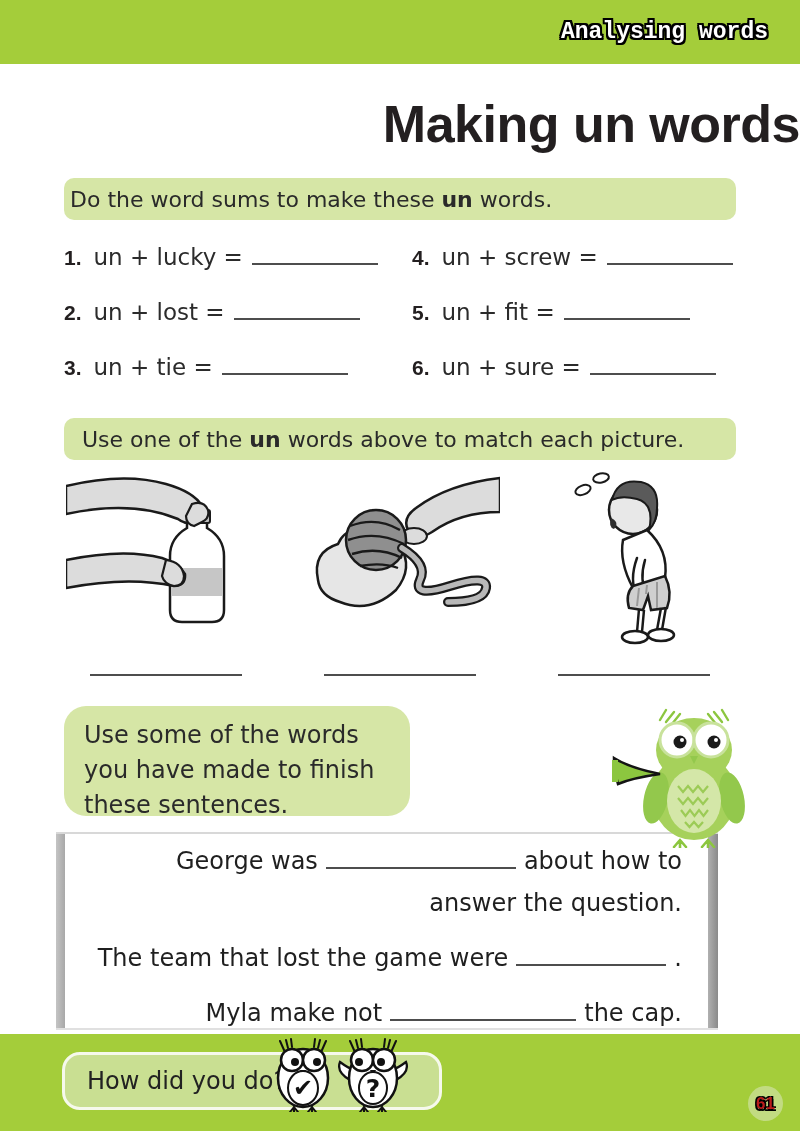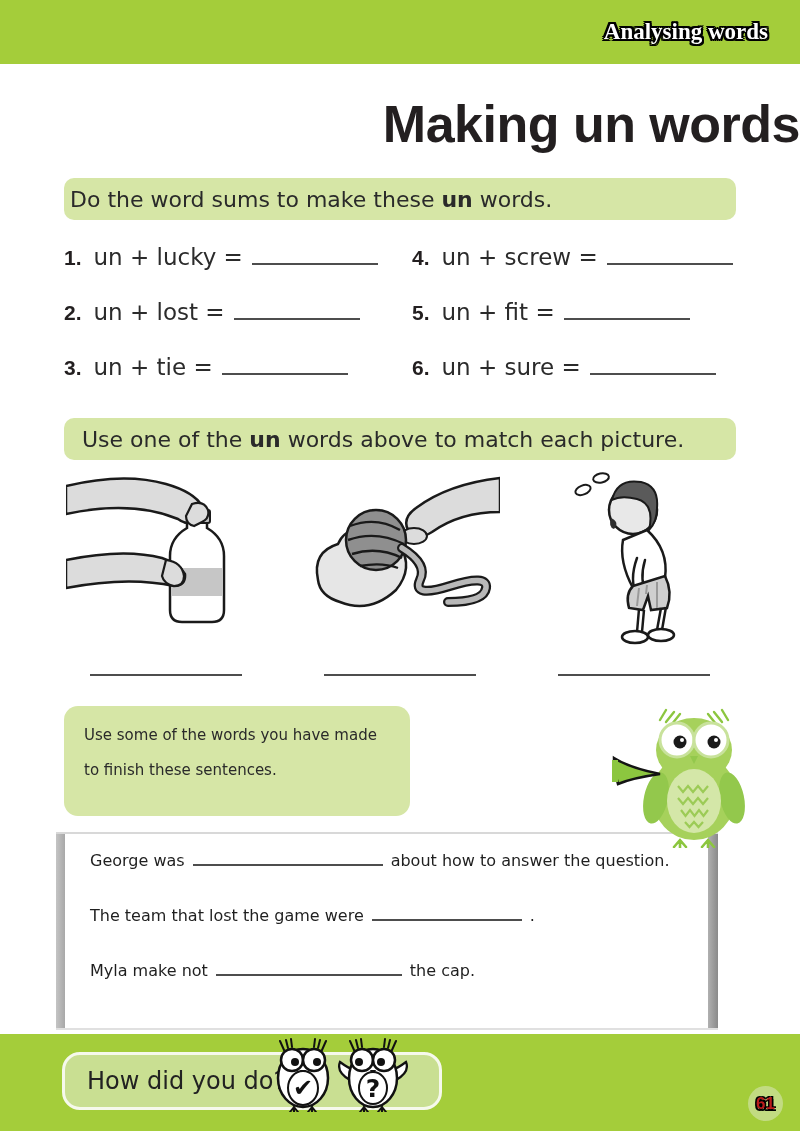--- a/index.html
+++ b/index.html
@@ -2,37 +2,37 @@
 <html><head>
 <meta charset="utf-8">
 <style>
   html,body{margin:0;padding:0;background:#ffffff;}
   #page{position:relative;width:800px;height:1131px;background:#ffffff;overflow:hidden;
         font-family:"DejaVu Sans",sans-serif;color:#2b2b2b;}
 
   
   .band-top{position:absolute;left:0;top:0;width:800px;height:64px;background:#a4cd3a;}
   .band-tag{position:absolute;right:32px;top:50%;transform:translateY(-50%);
-    font-family:Liberation Serif, serif;font-weight:bold;font-size:23px;color:#ffffff;
+    font-family:Liberation Mono, monospace;font-weight:bold;font-size:23px;color:#ffffff;
     text-shadow:-2px -2px 0 #000,2px -2px 0 #000,-2px 2px 0 #000,2px 2px 0 #000,
                 0 -2px 0 #000,0 2px 0 #000,-2px 0 0 #000,2px 0 0 #000;}
 
   
   .title{position:absolute;left:0;top:94px;width:800px;text-align:right;
     font-family:"Liberation Sans",sans-serif;font-weight:bold;font-size:52px;color:#231f20;
     letter-spacing:-0.5px;}
 
   
   .instr{position:absolute;background:#d6e6a6;border-radius:10px;display:flex;align-items:center;
     font-size:22px;color:#2a2a2a;}
   .instr b{font-weight:bold;font-family:"DejaVu Sans",sans-serif;}
   #instr1{left:64px;top:178px;width:672px;height:42px;padding-left:6px;box-sizing:border-box;}
   #instr2{left:64px;top:418px;width:672px;height:42px;padding-left:18px;box-sizing:border-box;}
-  #instr3{left:64px;top:706px;width:346px;height:110px;border-radius:14px;
-    padding:12px 20px;box-sizing:border-box;font-size:15px;line-height:35px;display:block;}
+  #instr3{left:64px;top:706px;width:346px;height:110px;border-radius:22px;
+    padding:12px 20px;box-sizing:border-box;font-size:24px;line-height:35px;display:block;}
 
   
   .sums{position:absolute;left:64px;top:244px;width:672px;height:160px;
     display:grid;grid-auto-flow:column;grid-template-rows:repeat(3,55px);grid-template-columns:348px 324px;}
   .sum-row{display:block;white-space:nowrap;}
   .sum-num{font-family:"Liberation Sans",sans-serif;font-weight:bold;font-size:21px;color:#231f20;margin-right:12px;}
   .sum-expr{font-size:23px;}
   .blank{display:inline-block;border-bottom:2px solid #4d4d4d;height:2px;}
   .sum-blank{width:126px;margin-left:9px;}
 
@@ -52,21 +52,21 @@
   .bubble-tail{position:absolute;left:612px;top:752px;z-index:3;}
   .owl-mascot{position:absolute;left:640px;top:706px;z-index:2;}
 
   
   .notepad{position:absolute;left:56px;top:832px;width:662px;height:198px;background:#ffffff;
     border-top:2px solid #d8d8d8;border-bottom:2px solid #e0e0e0;box-sizing:border-box;}
   .notepad-bar-left{position:absolute;left:0;top:0;bottom:0;width:9px;
     background:linear-gradient(90deg,#c4c4c4,#a8a8a8);}
   .notepad-bar-right{position:absolute;right:0;top:0;bottom:0;width:10px;
     background:linear-gradient(90deg,#b0b0b0,#8a8a8a);}
-  .notepad-content{position:absolute;left:34px;top:6px;width:592px;font-size:16px;color:#1f1f1f;line-height:42px;}
+  .notepad-content{position:absolute;left:34px;top:6px;width:592px;font-size:24px;color:#1f1f1f;line-height:42px;text-align:right;}
   .sentence{margin:0 0 13px 0;}
   .sent-blank{margin:0 8px;}
   .sb1{width:190px;}
   .sb2{width:150px;}
   .sb3{width:186px;}
 
   
   .band-bottom{position:absolute;left:0;top:1034px;width:800px;height:97px;background:#a4cd3a;}
   .didyoudo{position:absolute;left:62px;top:1052px;width:380px;height:58px;background:#c9df92;
     border:3px solid #f6f9ec;border-radius:18px;box-sizing:border-box;

